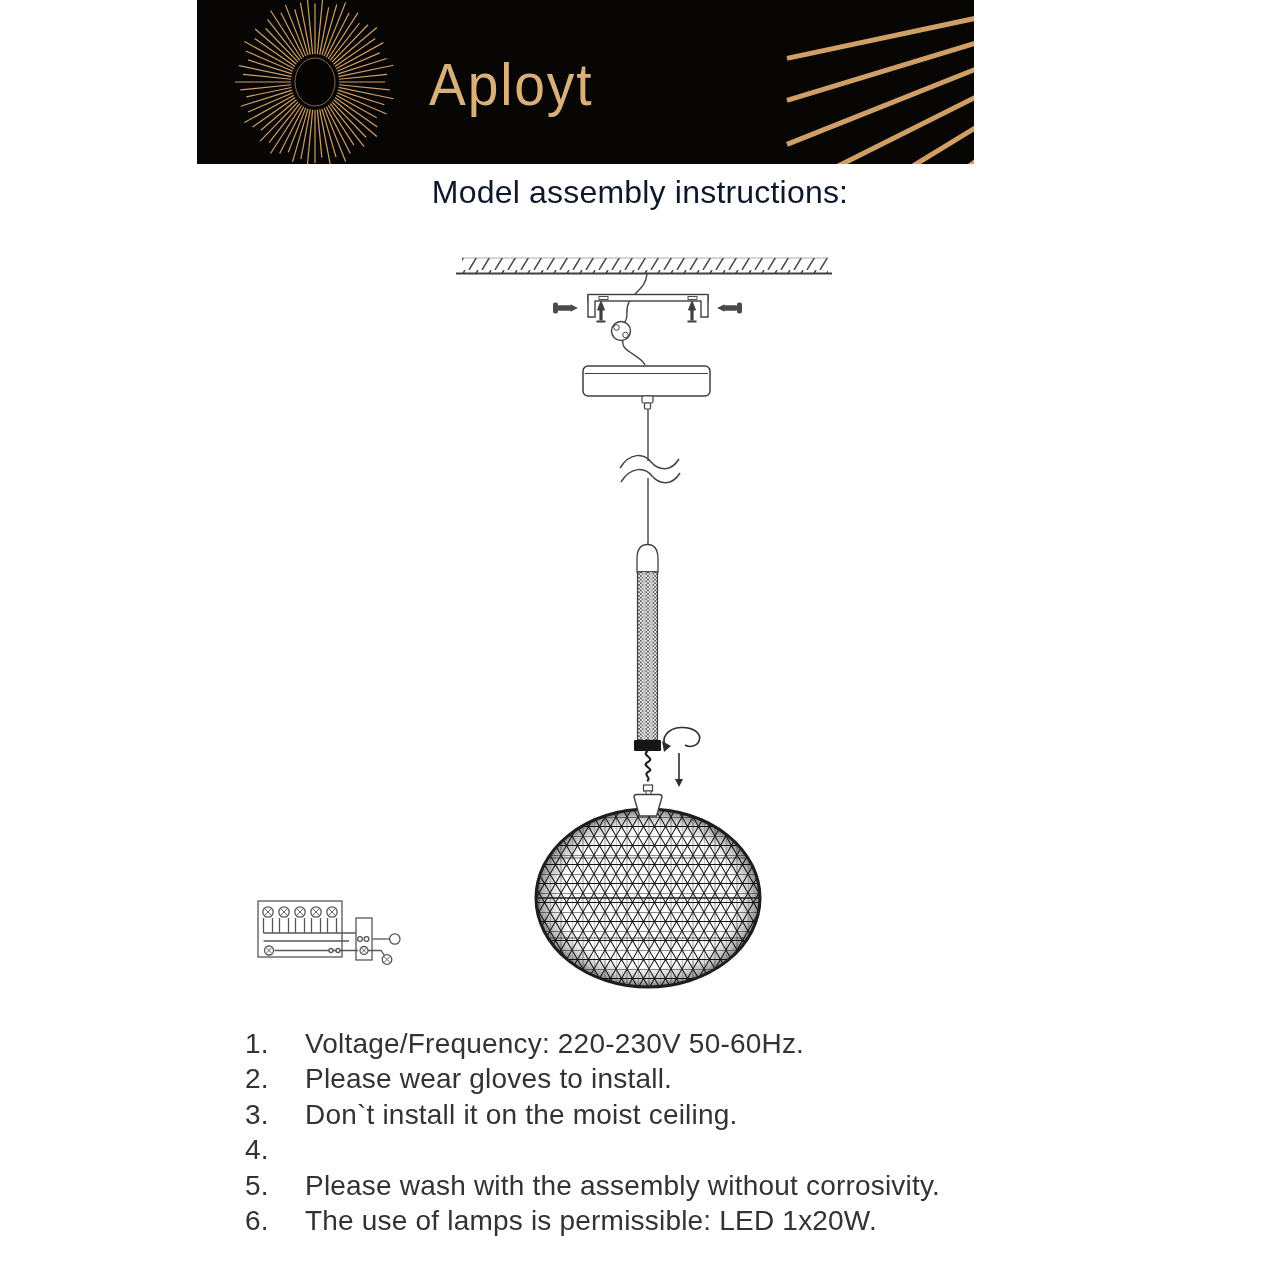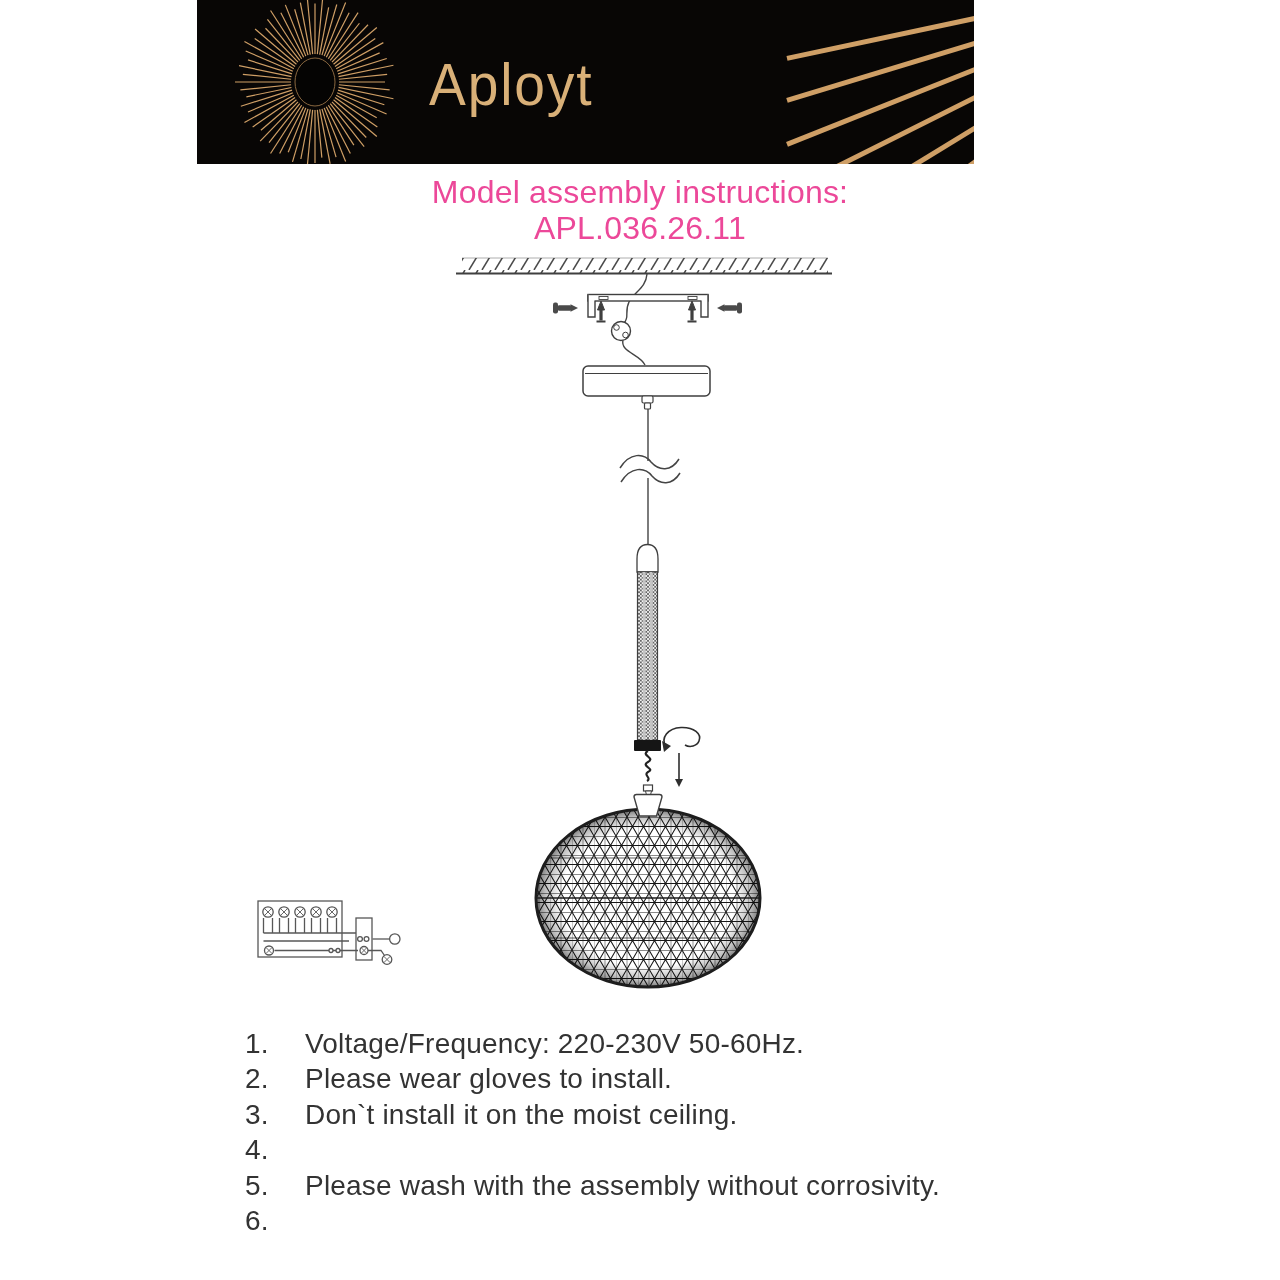--- a/index.html
+++ b/index.html
@@ -2,21 +2,21 @@
 <html><head>
 <meta charset="utf-8">
 <style>
   html,body{margin:0;padding:0;}
   .page{position:relative;width:1280px;height:1280px;background:#ffffff;overflow:hidden;
         font-family:"Liberation Sans",sans-serif;}
   .header{position:absolute;left:197px;top:0;width:777px;height:164px;background:#080605;overflow:hidden;}
   .header svg{position:absolute;left:0;top:0;}
   .brand{position:absolute;left:232px;top:55px;font-size:60px;line-height:60px;color:#d9b078;
          letter-spacing:2px;transform:scaleX(.92);transform-origin:left center;font-weight:400;}
-  .titleblock{position:absolute;left:0;top:174px;width:1280px;text-align:center;color:#ec4899;}
+  .titleblock{position:absolute;left:0;top:174px;width:1280px;text-align:center;color:#0f172a;}
   .titleblock .t1,.titleblock .t2{font-size:32px;line-height:36px;letter-spacing:.2px;}
   .diagram{position:absolute;left:0;top:0;pointer-events:none;}
   .list{position:absolute;left:245px;top:1026px;width:900px;color:#333;}
   .row{display:flex;align-items:center;height:35.5px;font-size:28px;letter-spacing:.2px;}
   .row .num{width:60px;flex:0 0 60px;}
   .row .txt{white-space:nowrap;}
 </style>
 </head>
 <body>
 
@@ -107,21 +107,20 @@
           <line x1="1053" y1="-40" x2="590" y2="144.38381374245517" stroke="#cf9f66" stroke-width="5"></line>
           <line x1="1053" y1="-40" x2="590" y2="100.29194957812169" stroke="#cf9f66" stroke-width="5"></line>
           <line x1="1053" y1="-40" x2="590" y2="58.41368805322023" stroke="#cf9f66" stroke-width="5"></line>
         </g>
     </svg>
     <div class="brand">Aployt</div>
   </div>
 
   <div class="titleblock">
     <div class="t1">Model assembly instructions:</div>
-    <div class="t2">APL.036.26.11</div>
   </div>
 
   <svg class="diagram" width="1280" height="1280" viewBox="0 0 1280 1280">
     <defs>
       <pattern id="hatch" patternUnits="userSpaceOnUse" width="13" height="15">
         <path d="M1,15 L10,0" stroke="#4a4a4a" stroke-width="1.5" fill="none"></path>
       </pattern>
       <pattern id="mesh" patternUnits="userSpaceOnUse" width="3.6" height="3.6">
         <rect width="3.6" height="3.6" fill="#f1f1f1"></rect>
         <path d="M0,0L3.6,3.6 M3.6,0L0,3.6" stroke="#3c3c3c" stroke-width="0.7"></path>
@@ -290,16 +289,17 @@
       </div>
       <div class="row">
         <span class="num">4.</span>
       </div>
       <div class="row">
         <span class="num">5.</span>
         <span class="txt">Please wash with the assembly without corrosivity.</span>
       </div>
       <div class="row">
         <span class="num">6.</span>
+        <span class="txt">The use of lamps is permissible: LED 1x20W.</span>
       </div>
     </div>
 
 </div>
 
 </body></html>

